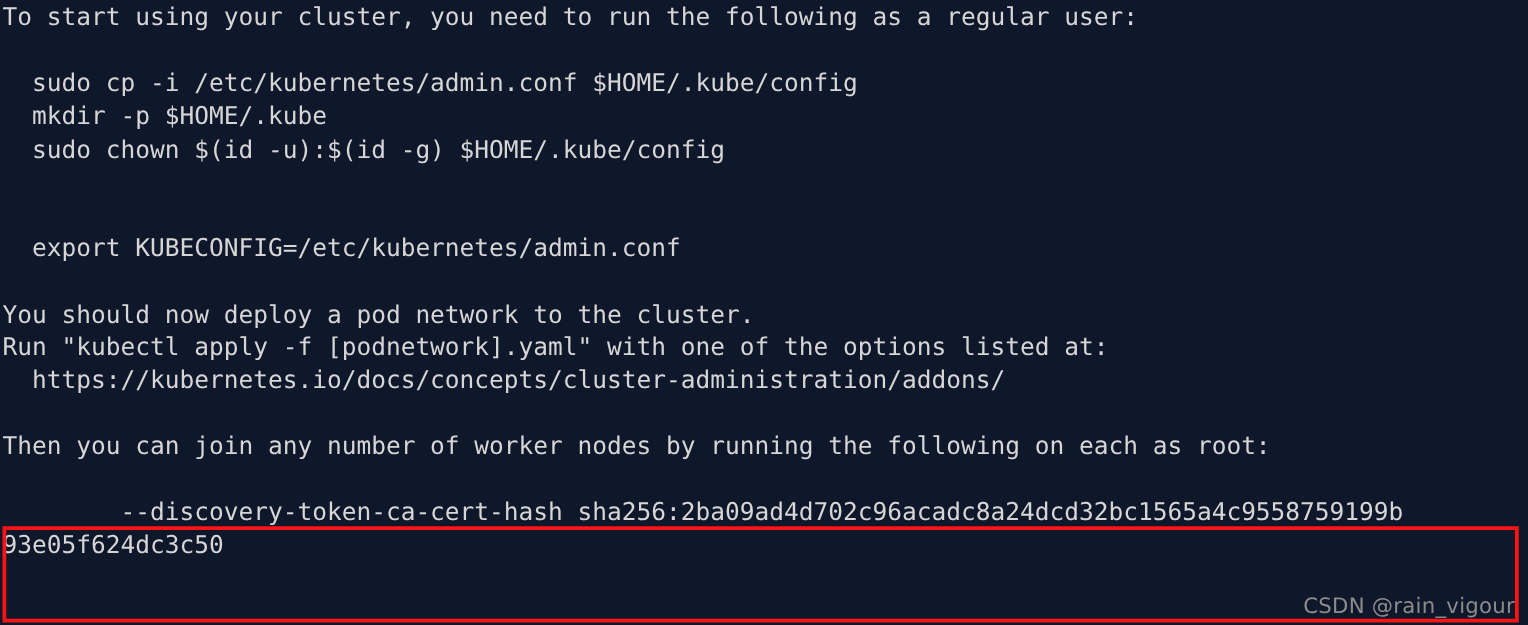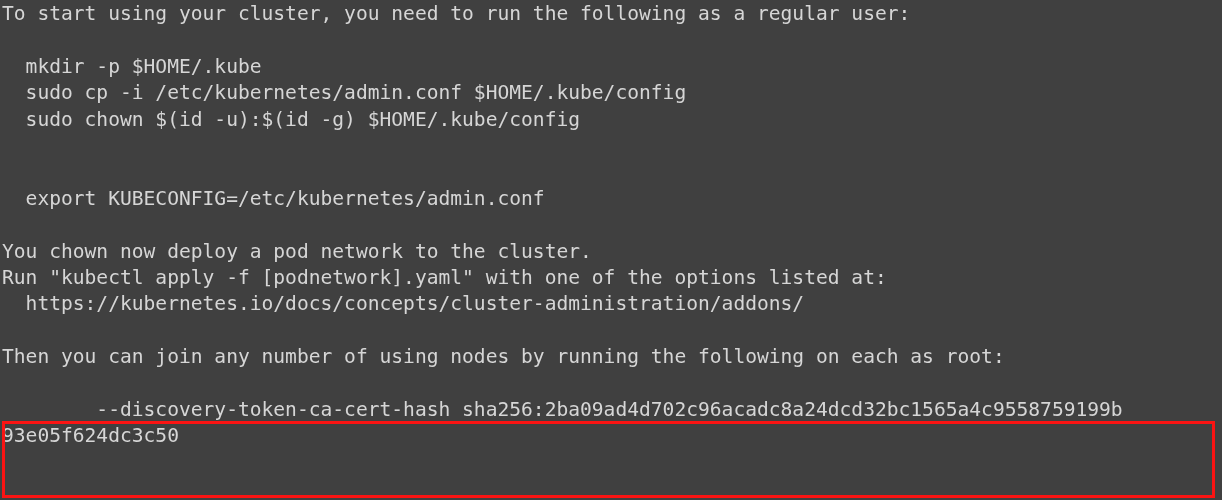--- a/index.html
+++ b/index.html
@@ -4,21 +4,21 @@
 <style>
   html, body {
     margin: 0;
     padding: 0;
     background: #000000;
   }
   #terminal {
     position: relative;
     width: 1222px;
     height: 500px;
-    background: #404040;
+    background: #0f172a;
     overflow: hidden;
     font-family: "DejaVu Sans Mono", "Liberation Mono", monospace;
     font-size: 19.6px;
     line-height: 26.4px;
     color: #cccccc;
     -webkit-font-smoothing: antialiased;
   }
   #lines {
     position: absolute;
     left: 0;
@@ -61,33 +61,34 @@
   }
 </style>
 </head>
 <body>
 
 <div id="terminal">
 
   <div id="lines">
     <span class="line">To start using your cluster, you need to run the following as a regular user:</span>
     <span class="line blank"></span>
+    <span class="line">  sudo cp -i /etc/kubernetes/admin.conf $HOME/.kube/config</span>
     <span class="line">  mkdir -p $HOME/.kube</span>
-    <span class="line">  sudo cp -i /etc/kubernetes/admin.conf $HOME/.kube/config</span>
     <span class="line">  sudo chown $(id -u):$(id -g) $HOME/.kube/config</span>
     <span class="line blank"></span>
     <span class="line blank"></span>
     <span class="line">  export KUBECONFIG=/etc/kubernetes/admin.conf</span>
     <span class="line blank"></span>
-    <span class="line">You chown now deploy a pod network to the cluster.</span>
+    <span class="line">You should now deploy a pod network to the cluster.</span>
     <span class="line">Run "kubectl apply -f [podnetwork].yaml" with one of the options listed at:</span>
     <span class="line">  https://kubernetes.io/docs/concepts/cluster-administration/addons/</span>
     <span class="line blank"></span>
-    <span class="line">Then you can join any number of using nodes by running the following on each as root:</span>
+    <span class="line">Then you can join any number of worker nodes by running the following on each as root:</span>
     <span class="line blank"></span>
     <span class="line">        --discovery-token-ca-cert-hash sha256:2ba09ad4d702c96acadc8a24dcd32bc1565a4c9558759199b</span>
     <span class="line">93e05f624dc3c50</span>
   </div>
 
   <div id="highlight-box"></div>
 
+  <div id="watermark">CSDN @rain_vigour</div>
 
 </div>
 
 </body></html>

